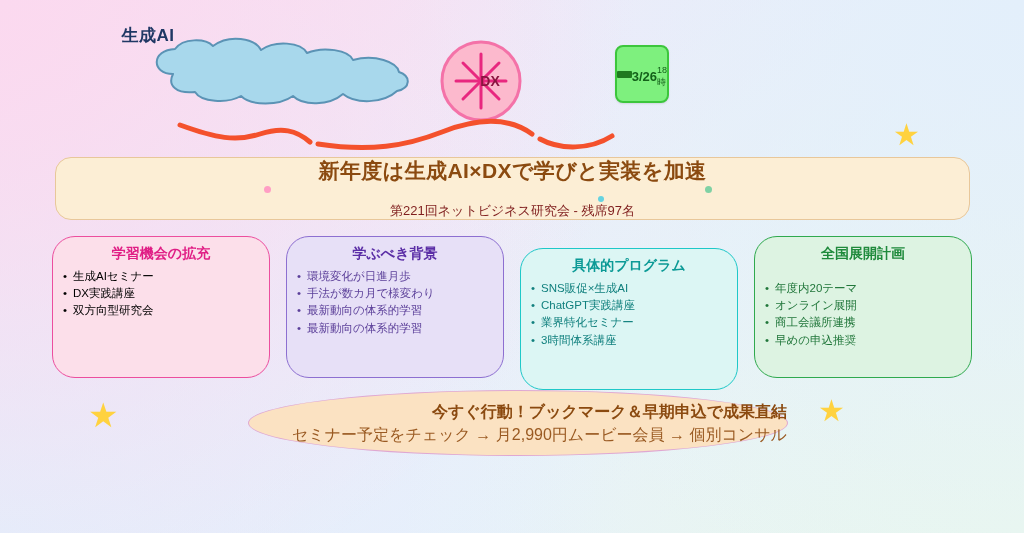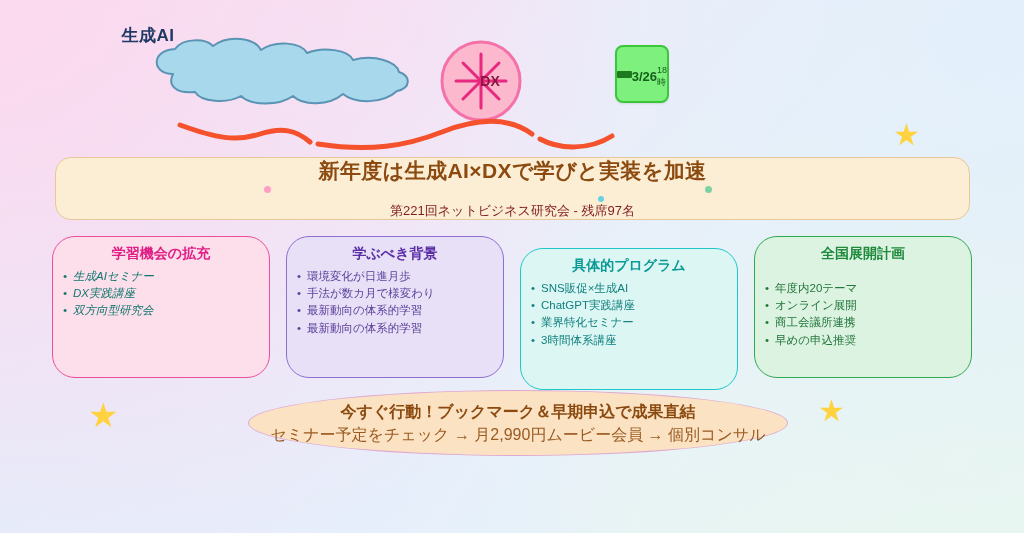--- a/index.html
+++ b/index.html
@@ -205,21 +205,21 @@
     left: 248px;
     top: 390px;
     width: 540px;
     height: 66px;
     background: #fbe2c2;
     border: 1.5px solid #dfa8d2;
     border-radius: 50%;
     box-sizing: border-box;
     display: flex;
     flex-direction: column;
-    align-items: center;
+    align-items: flex-end;
     justify-content: center;
   }
   .cta-title {
     font-size: 16px;
     font-weight: bold;
     color: #8b4a10;
     line-height: 1.2;
   }
   .cta-sub {
     font-size: 16px;
@@ -283,21 +283,21 @@
     <div class="banner-sub">第221回ネットビジネス研究会 - 残席97名</div>
   </div>
   <div class="dot dot-pink"></div>
   <div class="dot dot-blue"></div>
   <div class="dot dot-green"></div>
 
   <div class="cards">
 
     <div class="card" style="background:#fcdfea;border-color:#ec4e9e;">
       <div class="card-title" style="color:#e01e85;">学習機会の拡充</div>
-      <ul class="card-list" style="color:#0f766e;font-style:italic;">
+      <ul class="card-list" style="color:#000000;">
         <li>生成AIセミナー</li>
         <li>DX実践講座</li>
         <li>双方向型研究会</li>
       </ul>
     </div>
 
     <div class="card" style="background:#e7e0f7;border-color:#8d6fd1;">
       <div class="card-title" style="color:#5b2ea6;">学ぶべき背景</div>
       <ul class="card-list" style="color:#5b3f99;">
         <li>環境変化が日進月歩</li>

